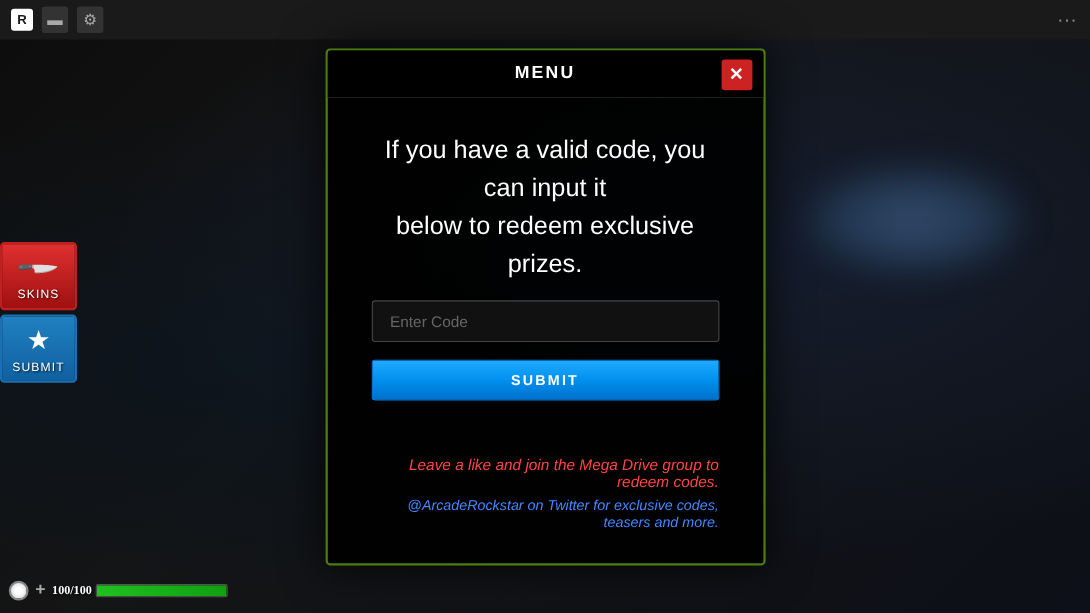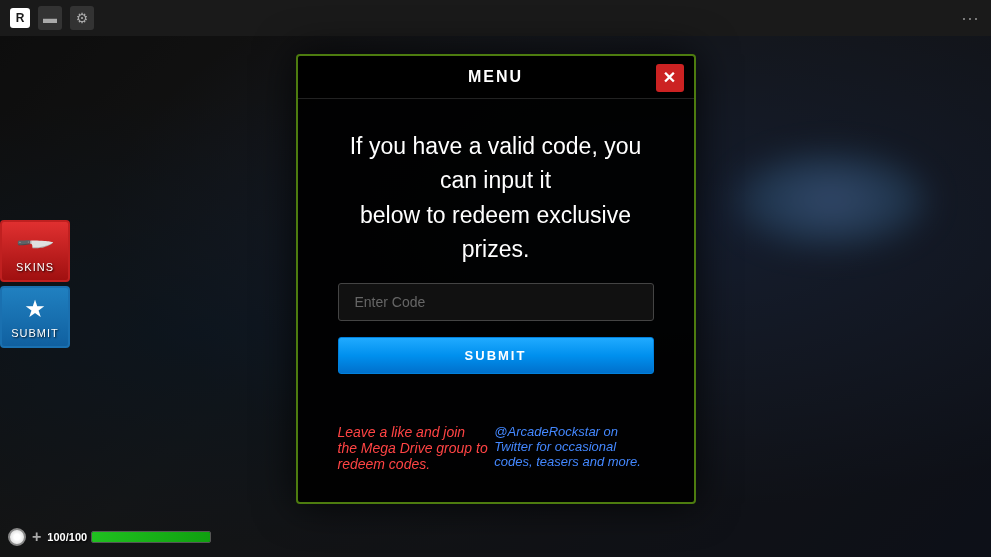--- a/index.html
+++ b/index.html
@@ -154,20 +154,21 @@
       background: radial-gradient(circle, #fff 30%, #ccc 100%);
       border-radius: 50%;
       border: 2px solid #888;
     }
 
     .health-text {
       color: #fff;
       font-size: 11px;
       font-weight: bold;
       text-shadow: 1px 1px 2px black;
+      font-family: Liberation Serif, serif;
     }
 
     .health-bar-container {
       display: flex;
       align-items: center;
       gap: 4px;
     }
 
     .health-bar-bg {
       width: 120px;
@@ -285,23 +286,23 @@
       color: #fff;
       font-size: 13px;
       font-weight: bold;
       letter-spacing: 2px;
       cursor: pointer;
       text-transform: uppercase;
     }
 
     .modal-footer {
       padding: 20px 40px 30px;
-      text-align: left;
-      display: flex;
-      flex-direction: row;
+      text-align: right;
+      display: flex;
+      flex-direction: column;
       gap: 6px;
     }
 
     .footer-text-red {
       color: #ff4444;
       font-size: 14px;
       font-style: italic;
     }
 
     .footer-text-blue {
@@ -358,21 +359,21 @@
     </div>
 
     <div class="modal-body">
       <p class="modal-description">If you have a valid code, you can input it<br>below to redeem exclusive prizes.</p>
       <input class="code-input" type="text" placeholder="Enter Code" style="">
       <button class="submit-btn">SUBMIT</button>
     </div>
 
     <div class="modal-footer">
       <p class="footer-text-red">Leave a like and join the Mega Drive group to redeem codes.</p>
-      <p class="footer-text-blue">@ArcadeRockstar on Twitter for occasional codes, teasers and more.</p>
+      <p class="footer-text-blue">@ArcadeRockstar on Twitter for exclusive codes, teasers and more.</p>
     </div>
   </div>
 </div>
 
 <div class="bottom-bar">
   <div class="health-icon"></div>
   <span class="plus-icon">+</span>
   <div class="health-bar-container">
     <span class="health-text">
       <span>100</span>/<span>100</span>

